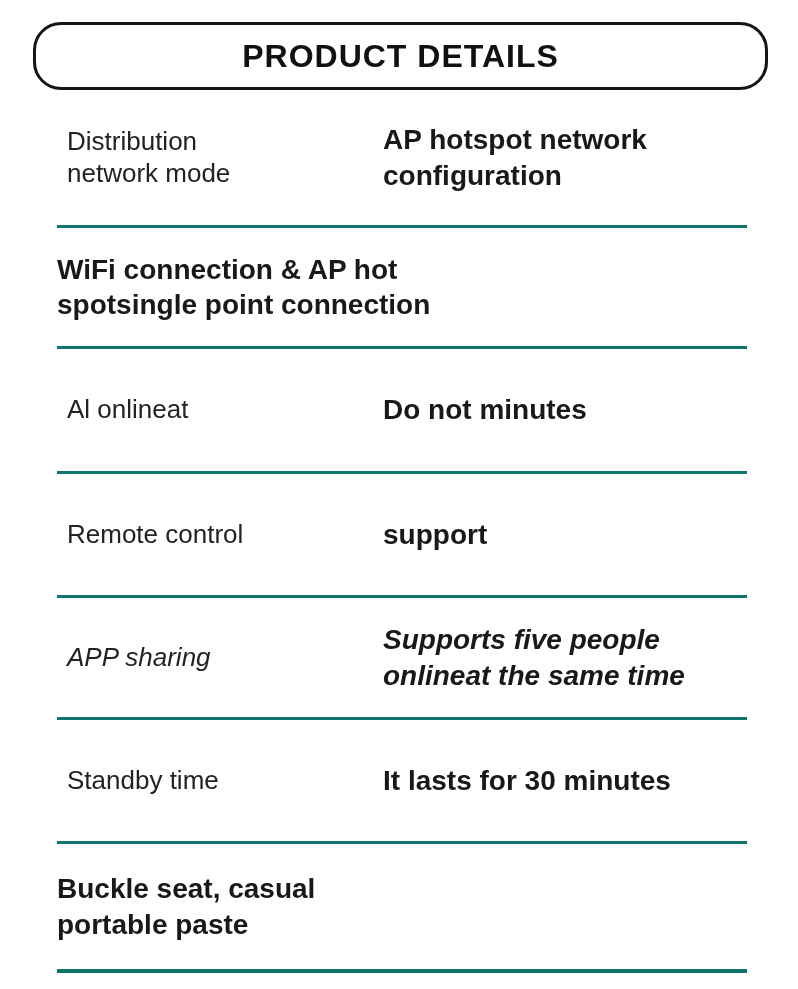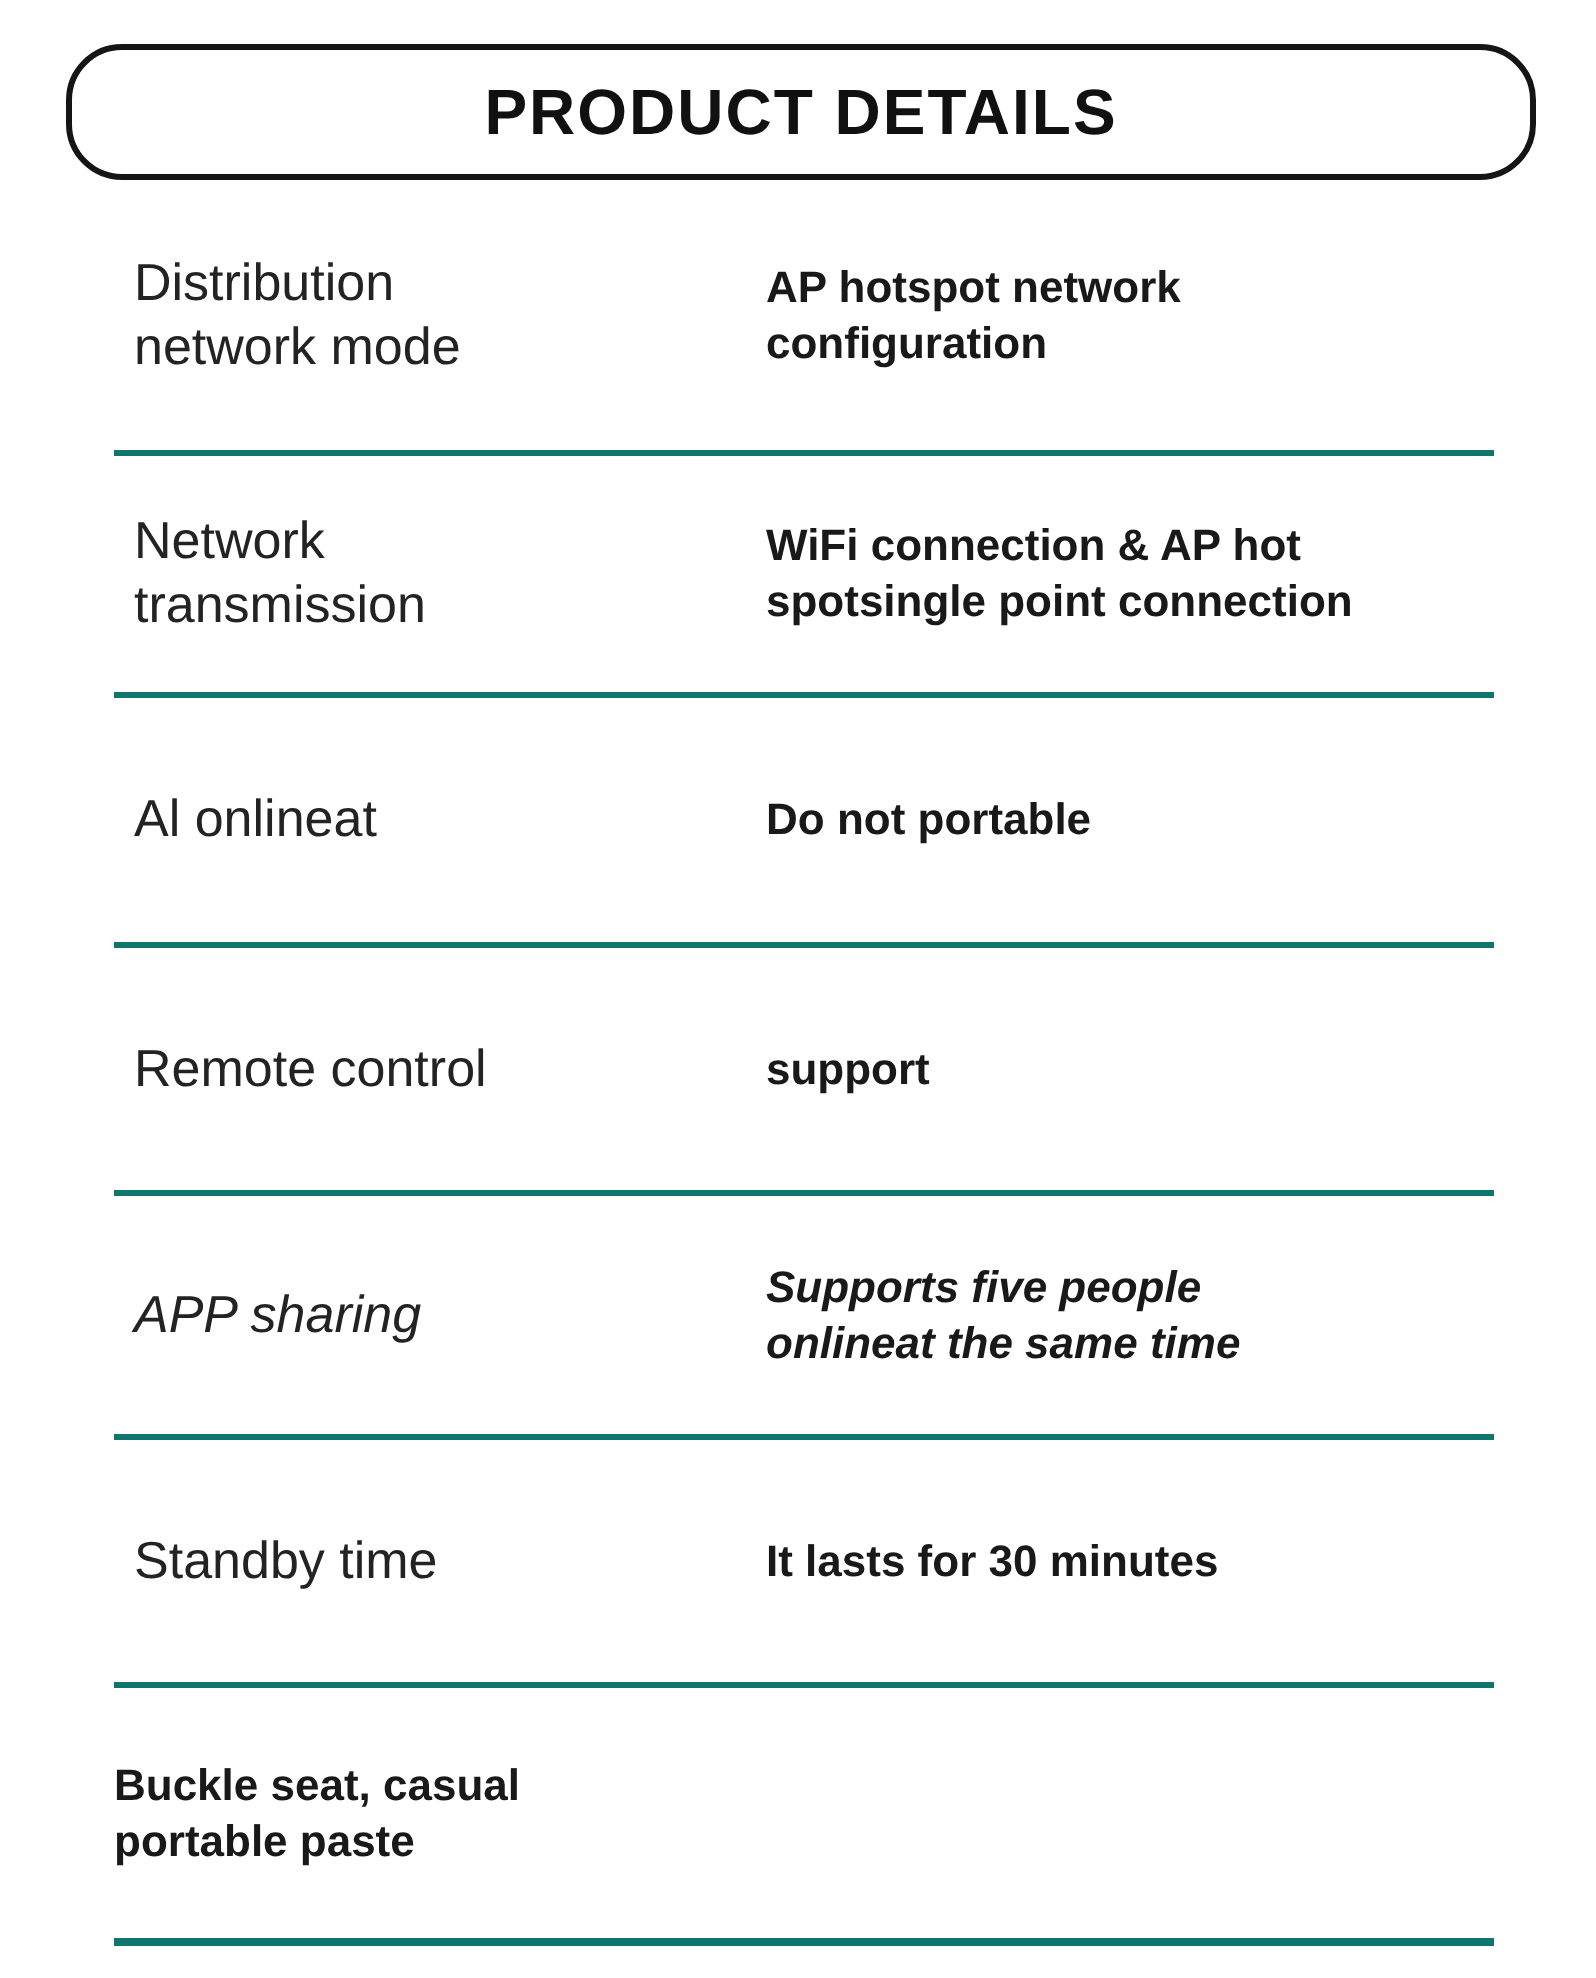--- a/index.html
+++ b/index.html
@@ -57,21 +57,21 @@
     box-sizing: border-box;
     padding-left: 10px;
     font-size: 26px;
     font-weight: 400;
     color: #232323;
     line-height: 1.22;
     white-space: pre-line;
   }
   .spec-value {
     flex: 1;
-    font-size: 22px;
+    font-size: 28px;
     font-weight: 700;
     color: #191919;
     line-height: 1.26;
     white-space: pre-line;
   }
 </style>
 </head>
 <body>
 
 <div class="page">
@@ -83,29 +83,27 @@
   <div class="spec-table">
 
     <div class="spec-row">
       <div class="spec-label">Distribution
 network mode</div>
       <div class="spec-value">AP hotspot network
 configuration</div>
     </div>
 
     <div class="spec-row">
-      <div class="spec-label">Network
-transmission</div>
       <div class="spec-value">WiFi connection &amp; AP hot
 spotsingle point connection</div>
     </div>
 
     <div class="spec-row">
       <div class="spec-label">Al onlineat</div>
-      <div class="spec-value">Do not portable</div>
+      <div class="spec-value">Do not minutes</div>
     </div>
 
     <div class="spec-row">
       <div class="spec-label">Remote control</div>
       <div class="spec-value">support</div>
     </div>
 
     <div class="spec-row">
       <div class="spec-label">APP sharing</div>
       <div class="spec-value">Supports five people

